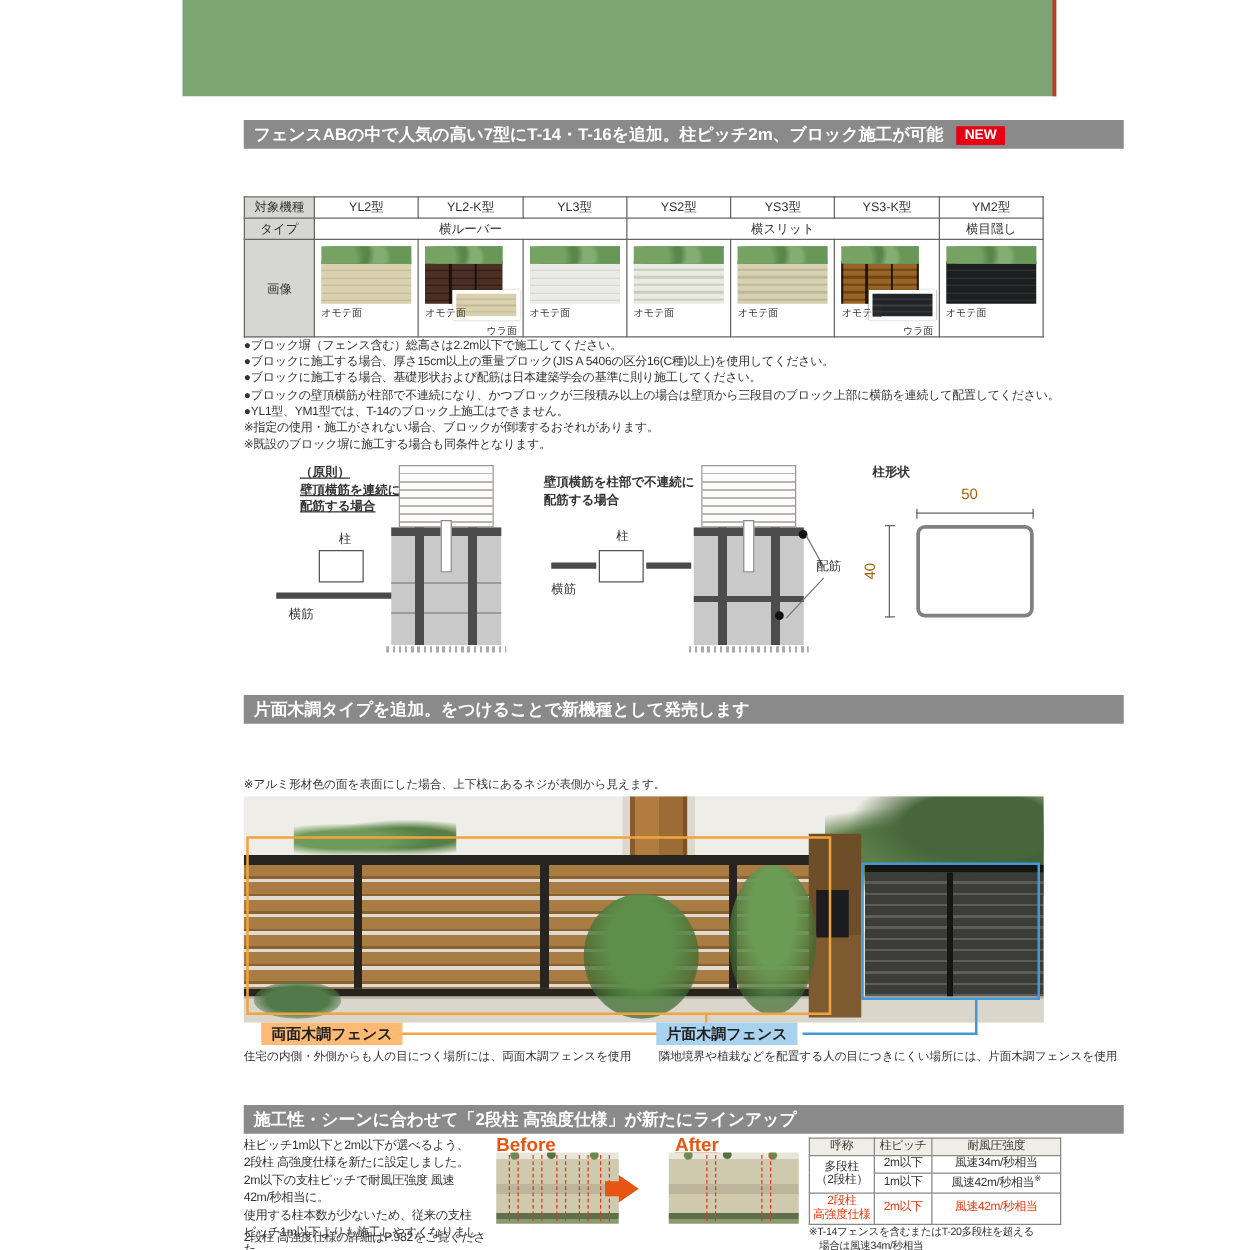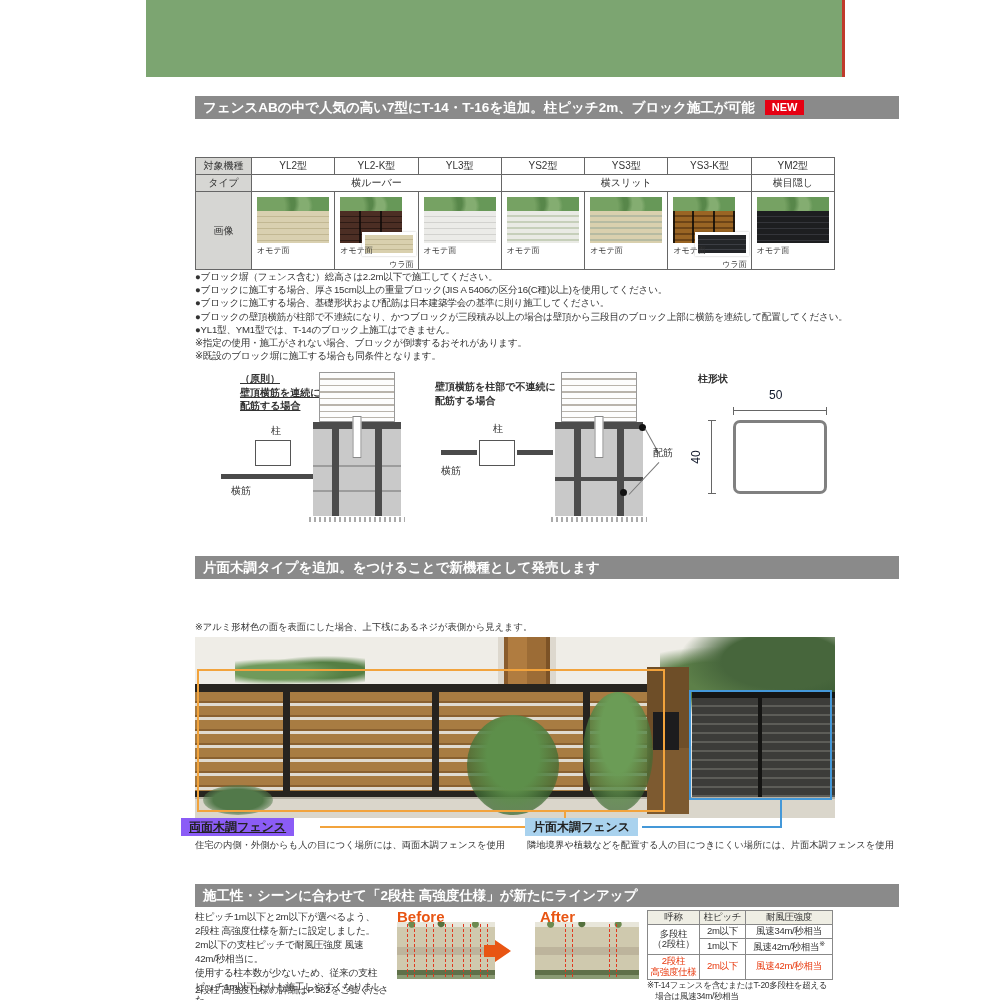--- a/index.html
+++ b/index.html
@@ -82,21 +82,21 @@
   .rdot { position:absolute; width:7px; height:7px; background:#111; border-radius:50%; }
   .rline { position:absolute; height:1px; background:#777; transform-origin:left center; }
   .shape-rect { position:absolute; left:538px; top:48px; width:94px; height:74px;
     border:3.5px solid #808080; border-radius:7px; background:#fff; }
   .dim-h { position:absolute; left:538px; top:38px; width:94px; border-top:1px solid #666; }
   .dim-h:before,.dim-h:after { content:""; position:absolute; top:-4px; width:1px; height:8px; background:#666; }
   .dim-h:before { left:0; } .dim-h:after { right:0; }
   .dim-v { position:absolute; left:516px; top:48px; height:74px; border-left:1px solid #666; }
   .dim-v:before,.dim-v:after { content:""; position:absolute; left:-4px; width:8px; height:1px; background:#666; }
   .dim-v:before { top:0; } .dim-v:after { bottom:0; }
-  .dim-num { position:absolute; font-size:12px; color:#0f172a; }
+  .dim-num { position:absolute; font-size:12px; color:#a16207; }
   .rot { transform:rotate(-90deg); }
 
   
   .photo { position:absolute; left:195px; top:637px; width:640px; height:181px;
     background:linear-gradient(180deg,#efede7 0 60%,#e3e0d8 60% 100%); overflow:hidden; }
   .ph-trees { position:absolute; right:0; top:0; width:175px; height:80px;
     background:radial-gradient(ellipse at 70% 30%, #47663c 35%, transparent 60%),
       radial-gradient(ellipse at 30% 55%, #5d8049 30%, transparent 55%),
       radial-gradient(ellipse at 92% 65%, #3a5a33 35%, transparent 60%); }
   .ph-greens2 { position:absolute; left:40px; top:18px; width:130px; height:34px;
@@ -125,42 +125,42 @@
   .p3 { left:8px; top:148px; width:70px; height:30px;
     background:radial-gradient(ellipse at 50% 50%, #52794a 50%, transparent 90%); }
   .ov-orange { position:absolute; left:2px; top:32px; width:468px; height:143px; border:2px solid #f2a33c; }
   .ov-blue { position:absolute; left:494px; top:53px; width:143px; height:110px; border:2px solid #4498d8; }
   .conn { position:absolute; }
   .c-o-h { left:320px; top:826px; width:246px; height:2px; background:#f2a33c; }
   .c-o-v { left:564px; top:812px; width:2px; height:16px; background:#f2a33c; }
   .c-b-h { left:642px; top:826px; width:140px; height:2px; background:#4498d8; }
   .c-b-v { left:780px; top:800px; width:2px; height:28px; background:#4498d8; }
   .tag { position:absolute; top:818px; font-size:12px; font-weight:bold; color:#222; padding:1px 8px; line-height:16px; }
-  .tag-l { left:181px; background:#8b5cf6;text-decoration:underline; }
+  .tag-l { left:209px; background:#fdba74; }
   .tag-r { left:525px; background:#a9d2ee; }
   .tagcap { position:absolute; top:839px; font-size:9.3px; color:#333; }
 
   
   .s3 { position:absolute; left:195px; top:908px; width:640px; height:92px; }
   .s3-body { position:absolute; left:0; top:2px; width:197px; font-size:9.8px; line-height:1.42;
     letter-spacing:-0.3px; white-space:pre-line; }
   .s3-detail { position:absolute; left:0; top:76px; width:200px; font-size:9.8px; letter-spacing:-0.3px; }
   .ba-lab { position:absolute; top:0; font-size:15px; font-weight:bold; color:#e85513; }
   .ba-after { text-decoration:underline; }
   .bwall { position:absolute; top:14px; height:57px; background:
       radial-gradient(circle at 15% 4%, #6d8a50 3px, transparent 4px),
       radial-gradient(circle at 45% 3%, #55713e 3px, transparent 4px),
       radial-gradient(circle at 80% 4%, #6d8a50 3px, transparent 4px),
       linear-gradient(180deg,#e8e6da 0 9%,#cfc9ae 9% 44%,#bdb49c 44% 58%,#cfc9ae 58% 85%,#5f7049 85% 93%,#8a9b74 93% 100%); }
   .dpair { position:absolute; top:2px; bottom:2px; width:8px;
     border-left:1px dashed #e0391f; border-right:1px dashed #e0391f; }
   .arrow-r { position:absolute; left:300px; top:32px; width:0; height:0;
     border-top:11px solid transparent; border-bottom:11px solid transparent; border-left:16px solid #e85513; }
   .arrow-r:before { content:""; position:absolute; left:-27px; top:-6px; width:12px; height:12px; background:#e85513; }
-  table.spec { position:absolute; left:452px; top:2px; width:186px; border-collapse:collapse;
+  table.spec { position:absolute; left:452px; top:2px; width:202px; border-collapse:collapse;
     font-size:9.5px; letter-spacing:-0.3px; table-layout:fixed; }
   table.spec th, table.spec td { border:1px solid #888; text-align:center; padding:1px 0; font-weight:normal; line-height:1.15; }
   table.spec th { background:#efeee4; }
   .red { color:#e8380d; }
   .spec-note { position:absolute; left:452px; top:72px; width:190px; font-size:8.5px;
     line-height:1.3; letter-spacing:-0.3px; white-space:pre-line; }
   sup { font-size:7px; }
 </style>
 </head>
 <body>

